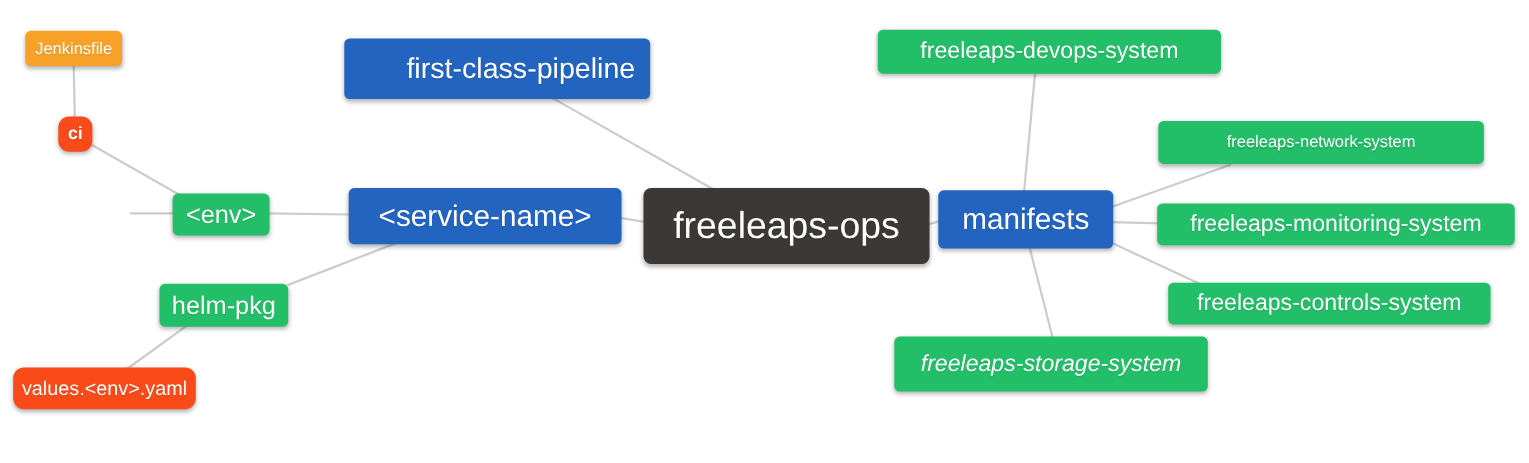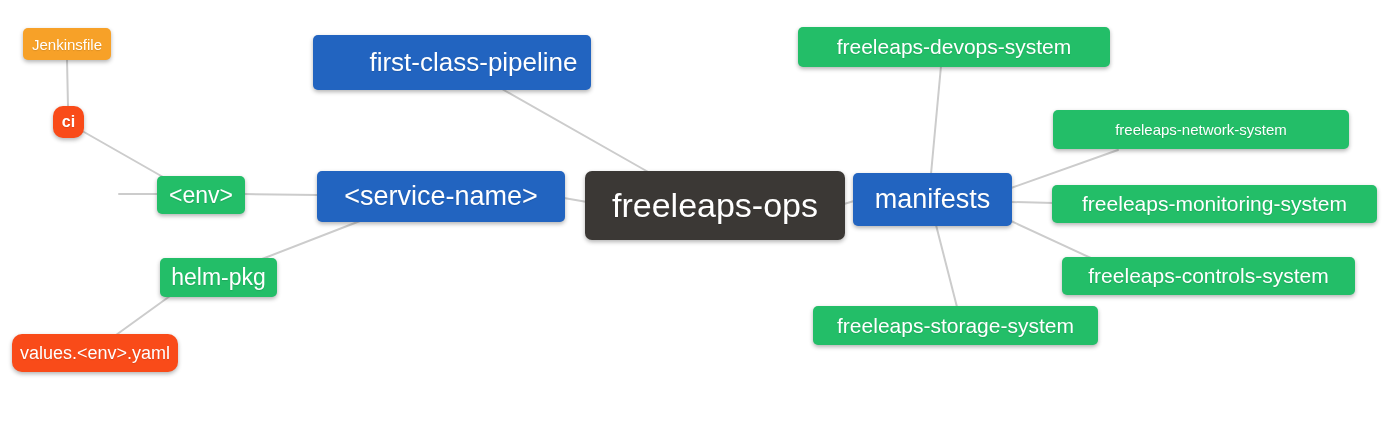--- a/index.html
+++ b/index.html
@@ -68,35 +68,35 @@
     <line x1="936" y1="225" x2="957" y2="307"></line>
   </svg>
 
   <div class="node c-orange" style="left:23px;  top:28px;  width:88px;  height:32px; font-size:15px;">Jenkinsfile</div>
 
   <div class="node c-red" style="left:53px;  top:106px; width:31px;  height:32px; font-size:16px; font-weight:bold;">ci</div>
 
 
   <div class="node c-green" style="left:157px; top:176px; width:88px;  height:38px; font-size:23px;">&lt;env&gt;</div>
 
-  <div class="node c-green" style="left:160px; top:258px; width:117px; height:39px; font-size:23px;">helm-pkg</div>
+  <div class="node c-green" style="left:145px; top:258px; width:117px; height:39px; font-size:23px;">helm-pkg</div>
 
   <div class="node c-red" style="left:12px;  top:334px; width:166px; height:38px; font-size:18px;">values.&lt;env&gt;.yaml</div>
 
   <div class="node c-blue" style="left:313px; top:35px;  width:278px; height:55px; font-size:26px;padding-left:43px;">first-class-pipeline</div>
 
   <div class="node c-blue" style="left:317px; top:171px; width:248px; height:51px; font-size:27px;">&lt;service-name&gt;</div>
 
   <div class="node c-dark" style="left:585px; top:171px; width:260px; height:69px; font-size:34px;">freeleaps-ops</div>
 
   <div class="node c-blue" style="left:853px; top:173px; width:159px; height:53px; font-size:27px;">manifests</div>
 
   <div class="node c-green" style="left:798px; top:27px;  width:312px; height:40px; font-size:21px;">freeleaps-devops-system</div>
 
   <div class="node c-green" style="left:1053px;top:110px; width:296px; height:39px; font-size:15px;">freeleaps-network-system</div>
 
   <div class="node c-green" style="left:1052px;top:185px; width:325px; height:38px; font-size:21px;">freeleaps-monitoring-system</div>
 
   <div class="node c-green" style="left:1062px;top:257px; width:293px; height:38px; font-size:21px;">freeleaps-controls-system</div>
 
-  <div class="node c-green" style="left:813px; top:306px; width:285px; height:39px; font-size:21px;">freeleaps-storage-system</div>
+  <div class="node c-green" style="left:813px; top:306px; width:285px; height:50px; font-size:21px;font-style:italic;">freeleaps-storage-system</div>
 
 </div>
 
 </body></html>

